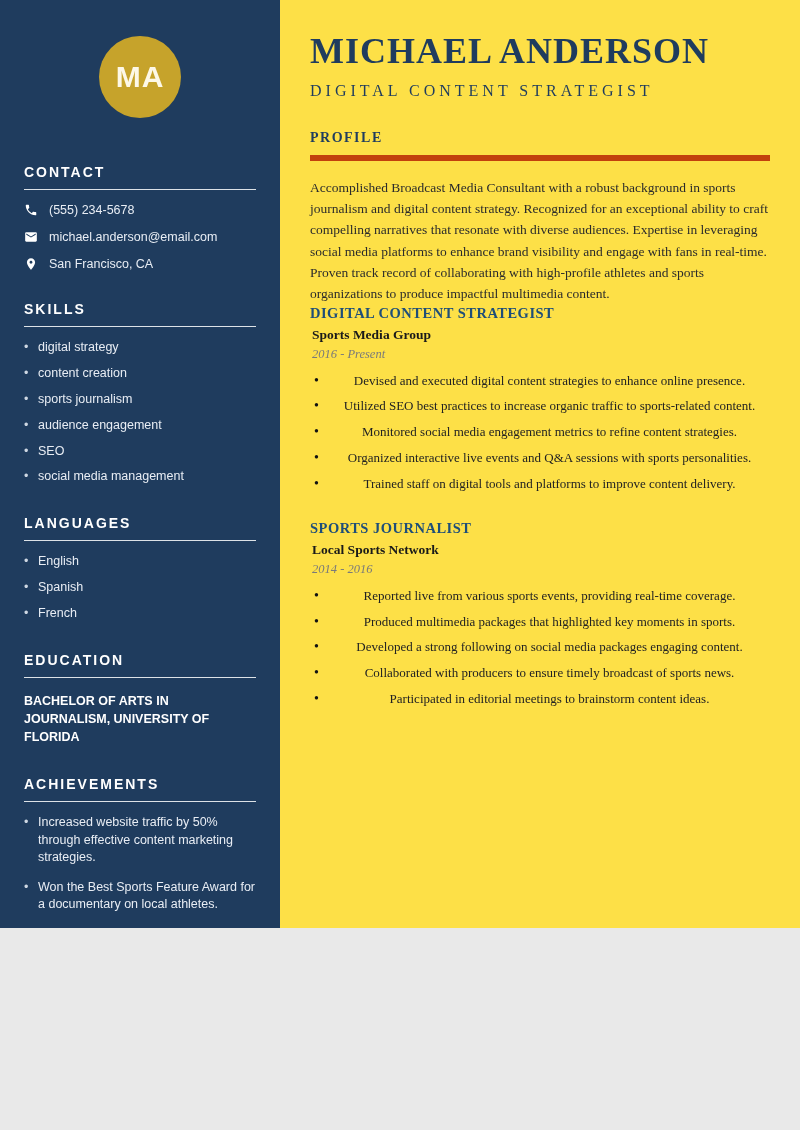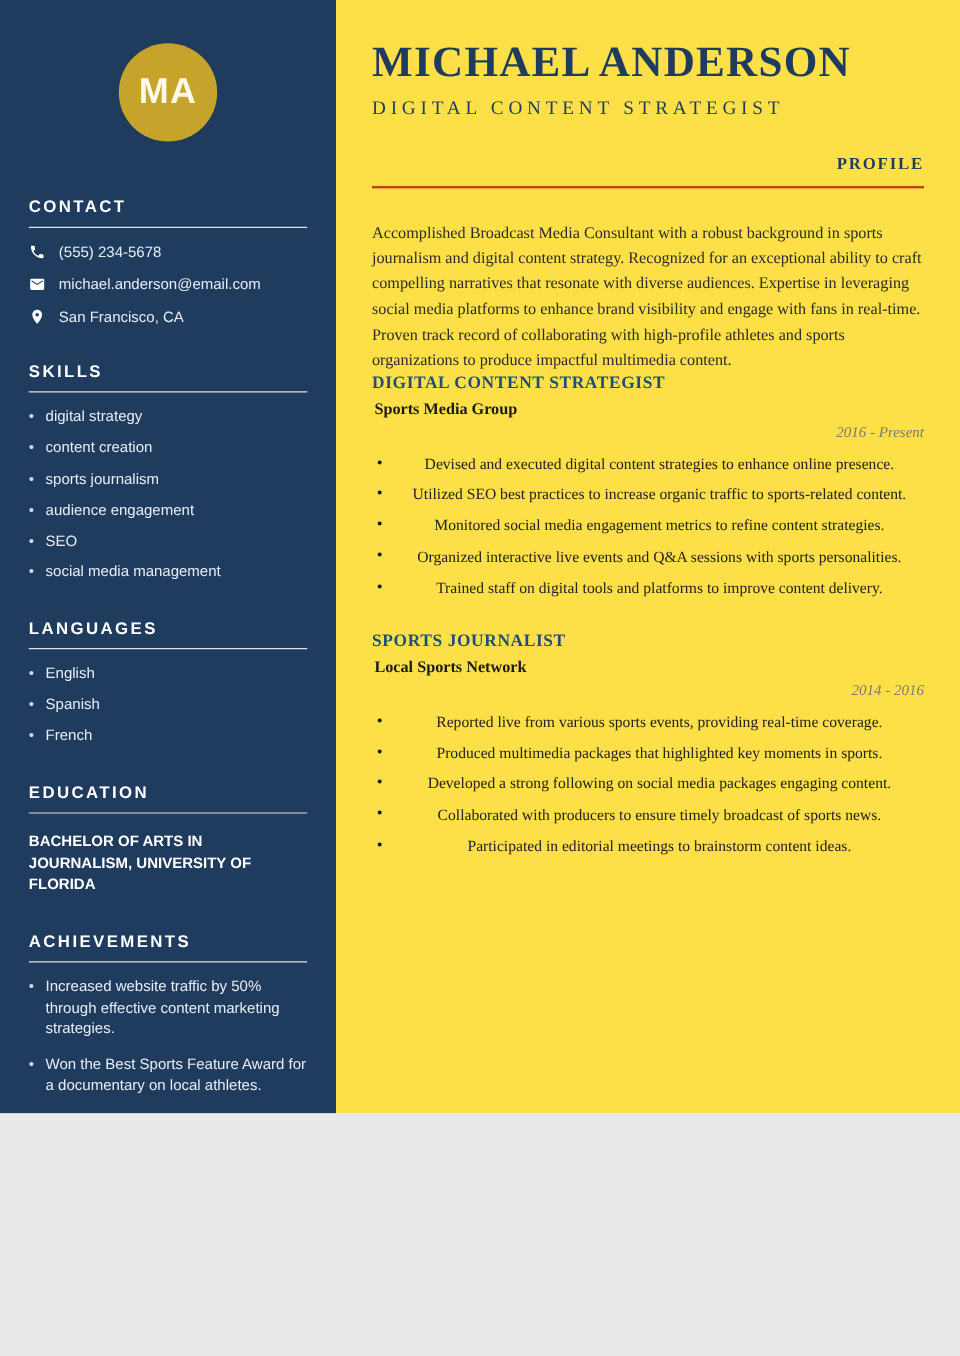--- a/index.html
+++ b/index.html
@@ -76,39 +76,38 @@
     letter-spacing: 1px; line-height: 1.1;
   }
   .job-title-top {
     font-size: 16px; color: #1f3c5e;
     letter-spacing: 4px; margin-top: 10px;
     text-transform: uppercase;
   }
   .main-heading {
     font-size: 14px; font-weight: bold; color: #1f3c5e;
     letter-spacing: 1.5px; text-transform: uppercase;
-    margin-top: 30px; padding-bottom: 9px; margin-bottom: 26px;
-    border-bottom: 2px solid #c2410c;
-    text-align: right;
+    margin-top: 30px; padding-bottom: 9px; margin-bottom: 16px;
+    border-bottom: 6px solid #c2410c;
   }
   .profile-text {
     font-size: 13.5px; color: #2b2b2b; line-height: 1.58;
   }
   .job { margin-bottom: 26px; }
   .job-role {
     font-size: 14.5px; font-weight: bold; color: #1e4e79;
     letter-spacing: 0.5px; text-transform: uppercase;
   }
   .job-company {
     font-size: 13.5px; font-weight: bold; color: #1a1a1a;
     margin-top: 5px; margin-left: 2px;
   }
   .job-dates {
     font-size: 12.5px; font-style: italic; color: #7a7a7a;
-    margin-top: 4px; margin-left: 2px; margin-bottom: 10px; text-align: right;
+    margin-top: 4px; margin-left: 2px; margin-bottom: 10px;
   }
   .job-bullets { list-style: none; margin-left: 4px; }
   .job-bullets li {
     position: relative; padding-left: 15px;
     font-size: 13px; color: #222222; line-height: 1.45;
     margin: 7px 0;
     text-align: center;
   }
   .job-bullets li::before {
     content: "•";

